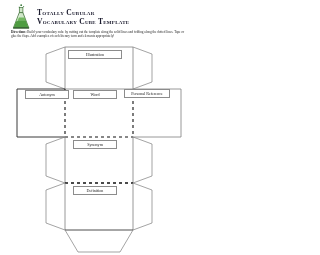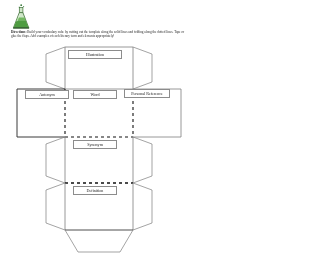--- a/index.html
+++ b/index.html
@@ -89,20 +89,24 @@
 
         <path d="M7.6 17.2 L4.9 23.9 L19.3 23.9 L16.6 17.2 Z" fill="#4f9c42"></path>
         <path d="M8.6 14.4 L7.6 17.2 L16.6 17.2 L15.6 14.4 Z" fill="#72b760"></path>
 
         <path d="M11.0 10.6 L8.0 18.2" stroke="#eaf5e6" stroke-width="0.8" fill="none" opacity="0.85"></path>
 
         <rect x="4.1" y="24.2" width="16" height="1.5" fill="#2f5c2b"></rect>
       </svg>
     </div>
 
+    <div class="title-block">
+      <div class="title-line">Totally Cubular</div>
+      <div class="title-line">Vocabulary Cube Template</div>
+    </div>
 
     <div class="directions"><b>Directions:</b><span> Build your vocabulary cube by cutting out the template along the solid lines and folding along the dotted lines. Tape or glue the flaps.  Add examples of each literary term and elements appropriately!</span></div>
   </div>
 
   <div class="net">
     <svg width="197" height="211" viewBox="0 0 197 211">
 
       <g>
 
         <path d="M65 3 L133 3" stroke="#7d7d7d" stroke-width="0.8" fill="none"></path>

